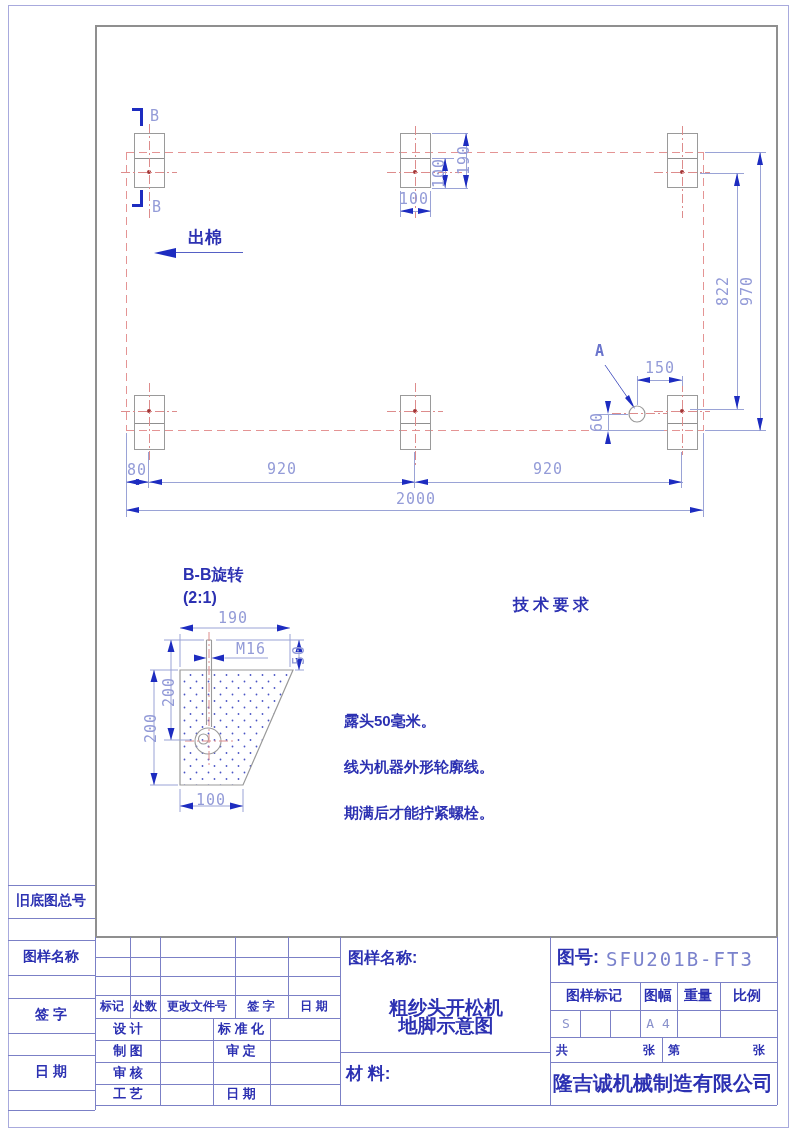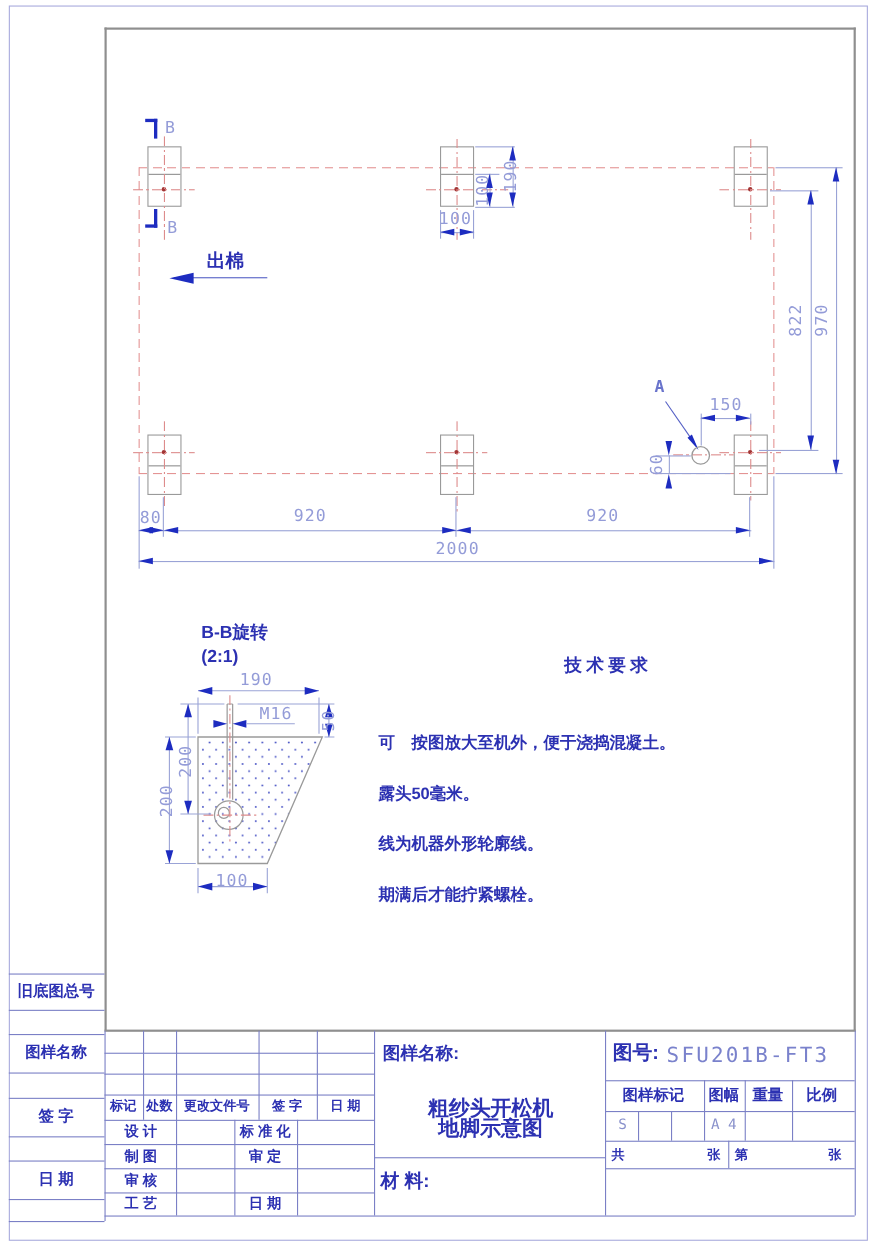--- a/index.html
+++ b/index.html
@@ -213,21 +213,20 @@
   <div class="cn" style="left:183px;top:565px;font-size:16px">B-B旋转</div>
   <div class="cn" style="left:183px;top:589px;font-size:16px">(2:1)</div>
   <div class="dt" style="left:233px;top:618px">190</div>
   <div class="dt" style="left:251px;top:649px">M16</div>
   <div class="dt r" style="left:299px;top:655px">50</div>
   <div class="dt r" style="left:151px;top:728px">200</div>
   <div class="dt r" style="left:169px;top:692px">200</div>
   <div class="dt" style="left:211px;top:800px">100</div>
 
   <div class="cn" style="left:513px;top:595px;font-size:16px;letter-spacing:4px">技术要求</div>
-  <div class="cn" style="left:344px;top:666px;font-size:15px">可　按图放大至机外，便于浇捣混凝土。</div>
   <div class="cn" style="left:344px;top:712px;font-size:15px">露头50毫米。</div>
   <div class="cn" style="left:344px;top:758px;font-size:15px">线为机器外形轮廓线。</div>
   <div class="cn" style="left:344px;top:804px;font-size:15px">期满后才能拧紧螺栓。</div>
 
   <div class="tl" style="left:8px;top:885px;width:87px;height:1px"></div>
   <div class="tl" style="left:8px;top:918px;width:87px;height:1px"></div>
   <div class="tl" style="left:8px;top:940px;width:87px;height:1px"></div>
   <div class="tl" style="left:8px;top:975px;width:87px;height:1px"></div>
   <div class="tl" style="left:8px;top:998px;width:87px;height:1px"></div>
   <div class="tl" style="left:8px;top:1033px;width:87px;height:1px"></div>
@@ -292,14 +291,15 @@
   <div class="cn c" style="left:594px;top:996px;font-size:14px">图样标记</div>
   <div class="cn c" style="left:658px;top:996px;font-size:14px">图幅</div>
   <div class="cn c" style="left:698px;top:996px;font-size:14px">重量</div>
   <div class="cn c" style="left:747px;top:996px;font-size:14px">比例</div>
   <div class="a mono c" style="left:566px;top:1023px;font-size:13px;color:#8a92cc;position:absolute">S</div>
   <div class="a mono c" style="left:658px;top:1023px;font-size:13px;color:#8a92cc;position:absolute">A 4</div>
   <div class="cn" style="left:556px;top:1042px;font-size:12px">共</div>
   <div class="cn" style="left:643px;top:1042px;font-size:12px">张</div>
   <div class="cn" style="left:668px;top:1042px;font-size:12px">第</div>
   <div class="cn" style="left:753px;top:1042px;font-size:12px">张</div>
+  <div class="cn c" style="left:663px;top:1083px;font-size:20px">隆吉诚机械制造有限公司</div>
 
 </div>
 
 </body></html>

